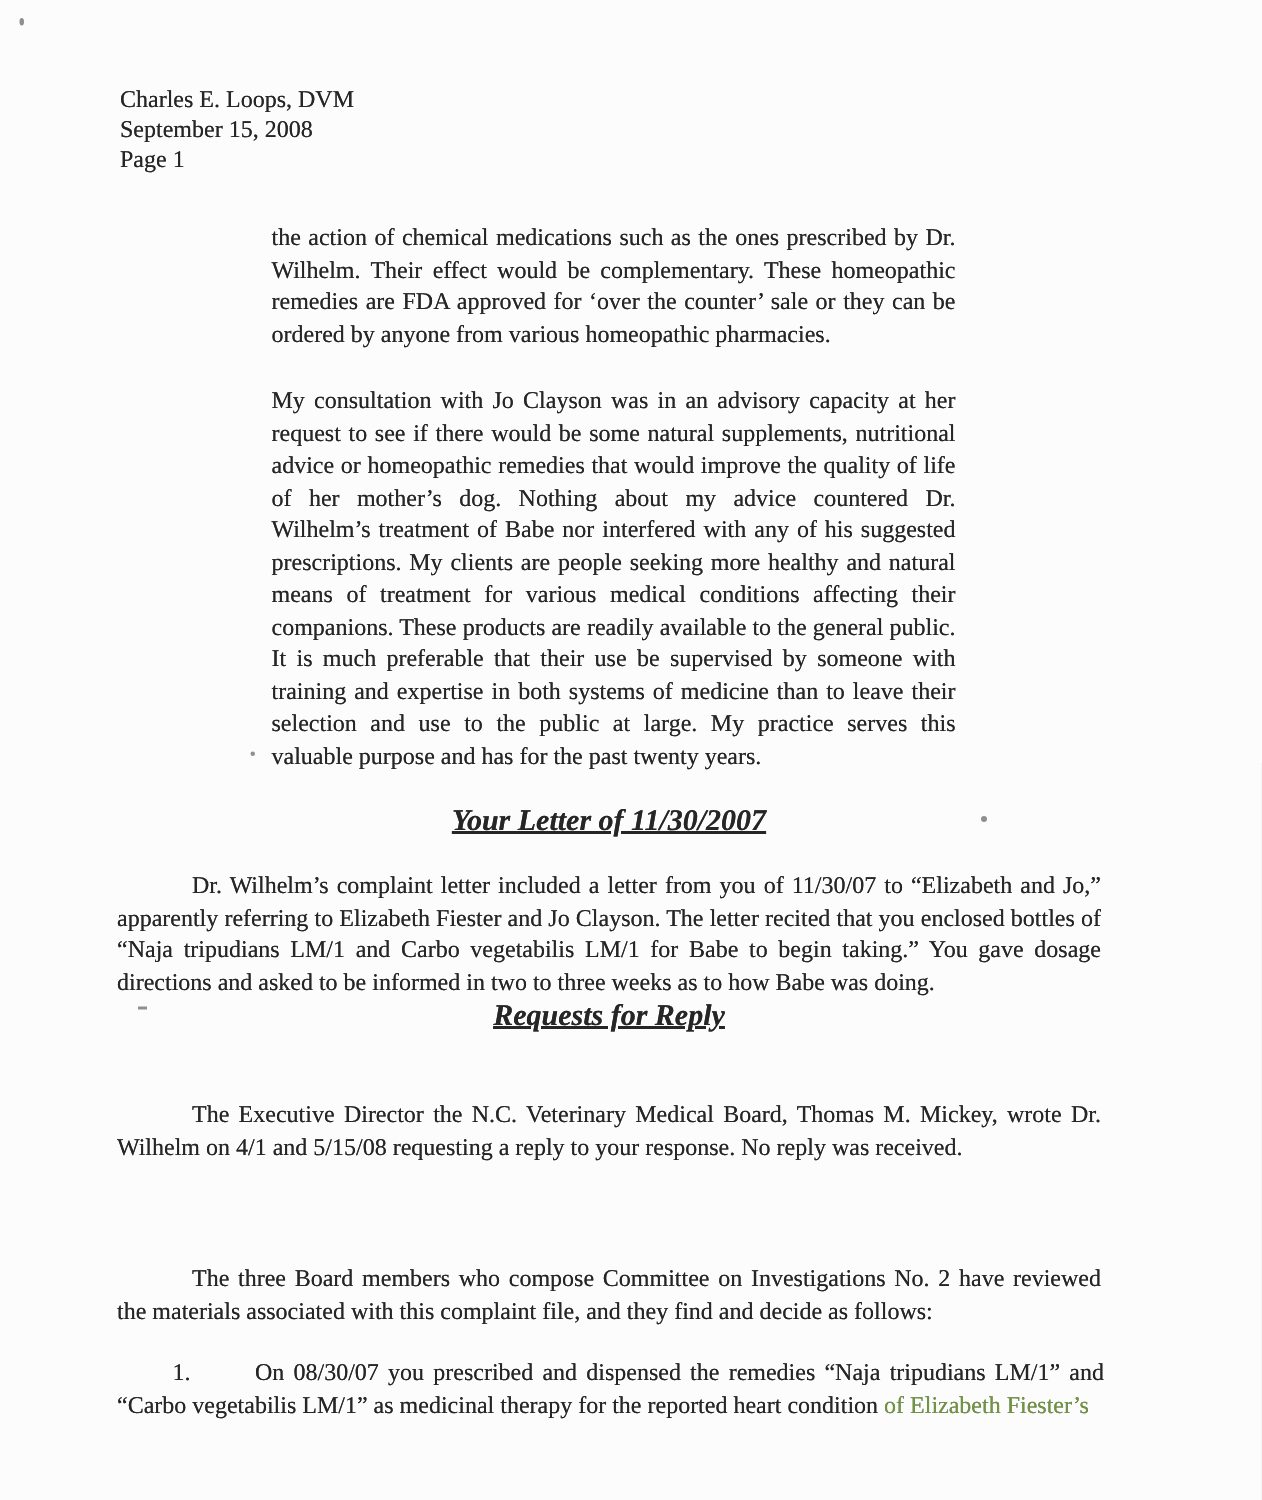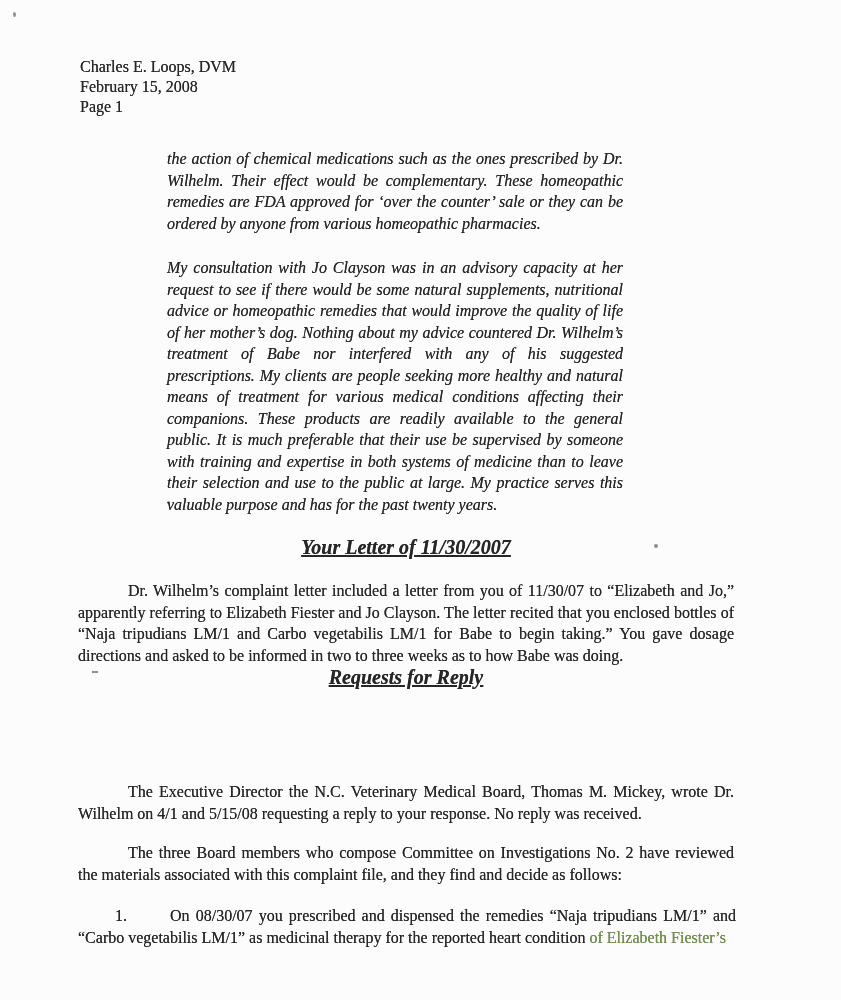--- a/index.html
+++ b/index.html
@@ -19,21 +19,21 @@
   .header-block {
     left: 80px; top: 57px;
     font-size: 16px;
     line-height: 20px;
   }
   .para {
     font-size: 16px;
     line-height: 21.5px;
     text-align: justify;
   }
-  .indented { left: 167px; width: 456px; font-style: italic; }
+  .indented { left: 181px; width: 456px; }
   .fullwidth { left: 78px; width: 656px; }
   .first-indent { text-indent: 50px; }
   .section-heading {
     left: 78px; width: 656px;
     font-size: 20px;
     font-style: italic;
     font-weight: bold;
     text-decoration: underline;
     text-align: center;
     line-height: 21px;
@@ -56,35 +56,35 @@
 
 <div class="page">
 
   <div class="speck" style="left:13px; top:12px; width:3px; height:5px;"></div>
   <div class="speck" style="left:167px; top:501px; width:3px; height:3px;"></div>
   <div class="speck" style="left:654px; top:544px; width:4px; height:4px;"></div>
   <div class="speck" style="left:92px; top:671px; width:6px; height:2px; border-radius:0;"></div>
 
   <div class="abs header-block">
     <div>Charles E. Loops, DVM</div>
-    <div>February 15, 2008</div>
+    <div>September 15, 2008</div>
     <div>Page 1</div>
   </div>
 
   <p class="abs para indented" style="top:148px;">the action of chemical medications such as the ones prescribed by Dr. Wilhelm.  Their effect would be complementary.  These homeopathic remedies are FDA approved for ‘over the counter’ sale or they can be ordered by anyone from various homeopathic pharmacies.</p>
 
   <p class="abs para indented" style="top:257px;">My consultation with Jo Clayson was in an advisory capacity at her request to see if there would be some natural supplements, nutritional advice or homeopathic remedies that would improve the quality of life of her mother’s dog.  Nothing about my advice countered Dr. Wilhelm’s treatment of Babe nor interfered with any of his suggested prescriptions.  My clients are people seeking more healthy and natural means of treatment for various medical conditions affecting their companions.  These products are readily available to the general public.  It is much preferable that their use be supervised by someone with training and expertise in both systems of medicine than to leave their selection and use to the public at large.  My practice serves this valuable purpose and has for the past twenty years.</p>
 
   <h2 class="abs section-heading" style="top:537px;">Your Letter of 11/30/2007</h2>
 
   <p class="abs para fullwidth first-indent" style="top:580px;">Dr. Wilhelm’s complaint letter included a letter from you of 11/30/07 to “Elizabeth and Jo,” apparently referring to Elizabeth Fiester and Jo Clayson.  The letter recited that you enclosed bottles of “Naja tripudians LM/1 and Carbo vegetabilis LM/1 for Babe to begin taking.”  You gave dosage directions and asked to be informed in two to three weeks as to how Babe was doing.</p>
 
   <h2 class="abs section-heading" style="top:667px;">Requests for Reply</h2>
 
-  <p class="abs para fullwidth first-indent" style="top:733px;margin-top:48px;">The Executive Director the N.C. Veterinary Medical Board, Thomas M. Mickey, wrote Dr. Wilhelm on 4/1 and 5/15/08 requesting a reply to your response.  No reply was received.</p>
+  <p class="abs para fullwidth first-indent" style="top:733px;">The Executive Director the N.C. Veterinary Medical Board, Thomas M. Mickey, wrote Dr. Wilhelm on 4/1 and 5/15/08 requesting a reply to your response.  No reply was received.</p>
 
 
   <p class="abs para fullwidth first-indent" style="top:842px;">The three Board members who compose Committee on Investigations No. 2 have reviewed the materials associated with this complaint file, and they find and decide as follows:</p>
 
   <p class="abs para fullwidth numbered" style="top:905px; width:658px;">
     <span>1.</span><span class="item-gap"></span><span>On 08/30/07 you prescribed and dispensed the remedies “Naja tripudians LM/1” and “Carbo vegetabilis LM/1” as medicinal therapy for the reported heart condition </span><span class="faded-tail">of Elizabeth Fiester’s</span>
   </p>
 
 </div>
 

